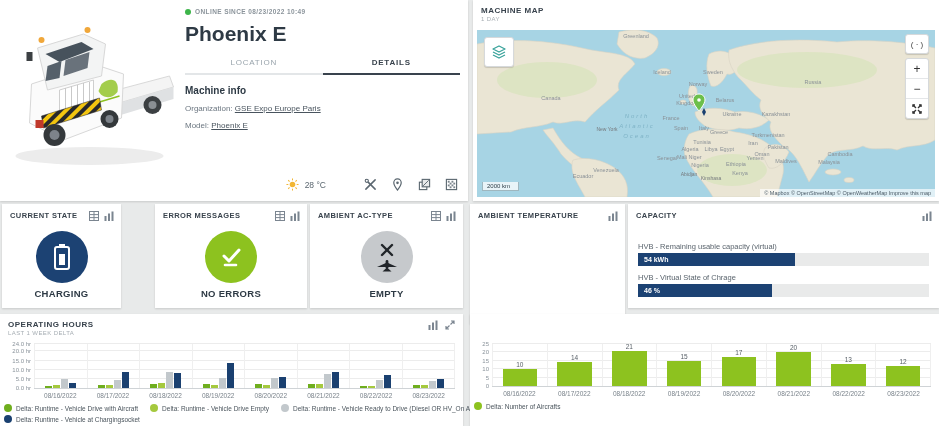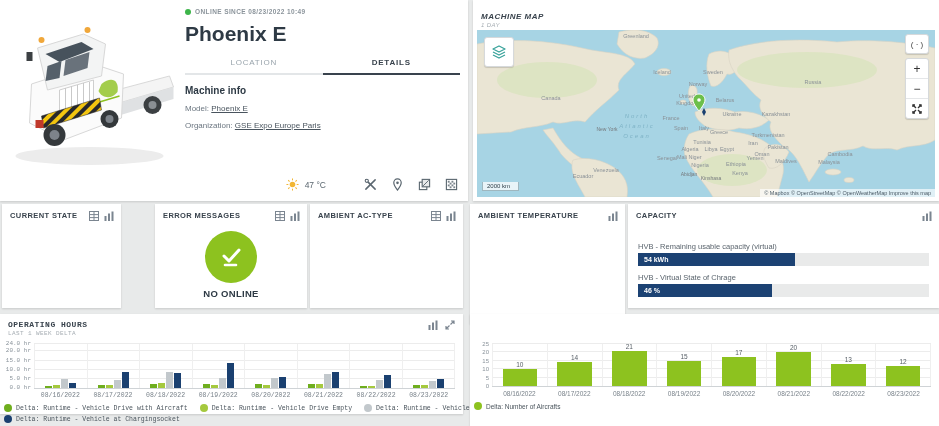--- a/index.html
+++ b/index.html
@@ -16,21 +16,21 @@
   .tab{flex:1;text-align:center;font-size:8px;letter-spacing:.8px;color:#9aa5ad;padding-bottom:6px;border-bottom:2px solid #e3e6e8;cursor:pointer;}
   .tab.active{color:#39434d;border-bottom-color:#39434d;font-weight:bold;}
   .sec-title{font-size:10px;font-weight:bold;color:#2e3a45;margin-top:10px;}
   .info-row{font-size:8px;color:#6b7680;margin-top:8px;}
   .info-row a{color:#49545e;text-decoration:underline;cursor:pointer;}
   #weather-row{position:absolute;left:185px;bottom:10px;right:10px;display:flex;align-items:center;justify-content:flex-end;gap:14px;}
   #weather-temp{font-size:8.5px;color:#5b6770;margin-right:24px;margin-left:-8px;}
   .tool-ico{width:13px;height:13px;color:#5b6770;cursor:pointer;}
   
   #map-panel{left:473px;top:0;width:466px;height:201px;}
-  #map-head{padding:12px 8px 2px 8px;font-style:italic;}
+  #map-head{padding:6px 8px 2px 8px;}
   .panel-title{font-size:8px;font-weight:bold;letter-spacing:.5px;color:#39434d;}
   .panel-sub{font-size:6px;color:#a6adb3;letter-spacing:.4px;margin-top:1px;}
   #map-area{position:absolute;left:4px;right:4px;top:30px;bottom:4px;overflow:hidden;background:#a7d4e4;cursor:grab;}
   #map-area svg.world{position:absolute;inset:0;}
   .map-label{font-size:5.5px;fill:#8a9197;text-anchor:middle;}
   .map-label.ocean{font-size:6px;fill:#7fb3c6;font-style:italic;letter-spacing:2px;}
   .map-label.city{font-size:5px;fill:#75797d;}
   .map-btn{position:absolute;background:#fff;border:1px solid #d6d9db;border-radius:3px;display:flex;align-items:center;justify-content:center;cursor:pointer;box-shadow:0 1px 1px rgba(0,0,0,.15);}
   #layers-btn{left:7px;top:7px;width:28px;height:28px;color:#3aa39b;}
   #locate-btn{right:6px;top:4px;width:22px;height:18px;font-size:8px;color:#444;}
@@ -53,21 +53,21 @@
   .tile-center{position:absolute;left:0;right:0;top:26px;bottom:8px;display:flex;flex-direction:column;align-items:center;justify-content:center;gap:5px;}
   .state-circle{width:52px;height:52px;border-radius:50%;display:flex;align-items:center;justify-content:center;}
   .state-label{font-size:9.5px;font-weight:bold;color:#2e3a45;letter-spacing:.3px;}
   .big-value{font-size:20px;font-weight:bold;color:#1d262e;}
   #capacity-bars{position:absolute;left:10px;right:10px;top:38px;}
   .cap-label{font-size:7.5px;color:#5a646d;margin-bottom:2px;}
   .cap-track{height:13px;background:#e9eaea;margin-bottom:7px;position:relative;}
   .cap-fill{height:100%;background:#1c4273;display:flex;align-items:center;}
   .cap-value{font-size:7px;font-weight:bold;color:#fff;padding-left:6px;white-space:nowrap;}
   
-  #ophours-card{left:0;top:314px;width:463px;height:100px;font-family:Liberation Mono, monospace;}
+  #ophours-card{left:0;top:314px;width:463px;height:112px;}
   #acmoves-card{left:470px;top:314px;width:469px;height:112px;}
   .chart-head{display:flex;justify-content:space-between;align-items:flex-start;padding:6px 8px 0 8px;}
   .chart-icons{display:flex;gap:7px;}
   .chart-wrap{position:absolute;left:4px;right:8px;top:30px;}
   .chart-row{display:flex;}
   .yaxis{position:relative;flex:none;}
   .ytick{position:absolute;right:3px;font-size:6px;color:#8a939b;white-space:nowrap;}
   .plot{position:relative;flex:1;border-bottom:1px solid #cfd3d6;}
   .gridline{position:absolute;left:0;right:0;height:1px;background:#ececec;}
   .cols{position:absolute;left:0;right:0;top:0;bottom:0;display:flex;}
@@ -129,44 +129,44 @@
       <span class="dot"></span>
       <span>ONLINE SINCE 08/23/2022 10:49</span>
     </div>
     <div id="machine-title">Phoenix E</div>
     <div class="tabs">
       <div class="tab">LOCATION</div>
       <div class="tab active">DETAILS</div>
     </div>
     <div class="sec-title">Machine info</div>
     <div class="info-row">
+      <span>Organization:</span>
+      <a>GSE Expo Europe Paris</a>
+    </div>
+    <div class="info-row">
       <span>Model:</span>
       <a>Phoenix E</a>
-    </div>
-    <div class="info-row">
-      <span>Organization:</span>
-      <a>GSE Expo Europe Paris</a>
     </div>
   </div>
 
   <div id="weather-row">
     <svg class="tool-ico" style="color:#f2b632" viewBox="0 0 14 14">
       <circle cx="7" cy="7" r="3" fill="currentColor"></circle>
       <g stroke="currentColor" stroke-width="1.1">
         <line x1="7" y1="0.5" x2="7" y2="2.5"></line>
           <line x1="7" y1="11.5" x2="7" y2="13.5"></line>
         <line x1="0.5" y1="7" x2="2.5" y2="7"></line>
           <line x1="11.5" y1="7" x2="13.5" y2="7"></line>
         <line x1="2.4" y1="2.4" x2="3.8" y2="3.8"></line>
           <line x1="10.2" y1="10.2" x2="11.6" y2="11.6"></line>
         <line x1="2.4" y1="11.6" x2="3.8" y2="10.2"></line>
           <line x1="10.2" y1="3.8" x2="11.6" y2="2.4"></line>
       </g>
     </svg>
-    <span id="weather-temp">47 °C</span>
+    <span id="weather-temp">28 °C</span>
     <svg class="tool-ico" viewBox="0 0 14 14">
       <g stroke="currentColor" stroke-width="1.6" stroke-linecap="round">
         <line x1="2" y1="12" x2="12" y2="2"></line>
           <line x1="2" y1="2" x2="12" y2="12"></line>
       </g>
       <circle cx="3" cy="3" r="1.7" fill="#fff" stroke="currentColor" stroke-width="1.2"></circle>
     </svg>
     <svg class="tool-ico" viewBox="0 0 14 14">
       <path d="M7 1 C4.5 1 3 3 3 5.2 C3 8 7 13 7 13 C7 13 11 8 11 5.2 C11 3 9.5 1 7 1 Z" fill="none" stroke="currentColor" stroke-width="1.3"></path>
       <circle cx="7" cy="5.2" r="1.4" fill="currentColor"></circle>
@@ -313,20 +313,30 @@
         </svg>
       <svg class="tile-ico" viewBox="0 0 10 10">
           <g fill="currentColor">
             <rect x="0.5" y="5" width="2" height="5"></rect>
             <rect x="4" y="2.5" width="2" height="7.5"></rect>
             <rect x="7.5" y="0.5" width="2" height="9.5"></rect>
           </g>
         </svg>
     </span>
   </div>
+  <div class="tile-center">
+    <div class="state-circle" style="background:#1c4273">
+      <svg width="24" height="28" viewBox="0 0 24 28">
+        <rect x="9" y="1" width="6" height="3" fill="#fff"></rect>
+        <rect x="5" y="4" width="14" height="22" rx="2" fill="none" stroke="#fff" stroke-width="2"></rect>
+        <rect x="9" y="11" width="6" height="11" fill="#fff"></rect>
+      </svg>
+    </div>
+    <div class="state-label">CHARGING</div>
+  </div>
 </section>
 
 <section class="card tile" id="tile-errors">
   <div class="tile-head">
     <span class="tile-title">ERROR MESSAGES</span>
     <span class="tile-icons">
       <svg class="tile-ico" viewBox="0 0 10 10">
           <g fill="none" stroke="currentColor" stroke-width="1">
             <rect x="0.5" y="0.5" width="9" height="9"></rect>
             <line x1="0.5" y1="3.6" x2="9.5" y2="3.6"></line>
@@ -343,21 +353,21 @@
         </svg>
     </span>
   </div>
   <div class="tile-center">
     <div class="state-circle" style="background:#8dc21f">
       <svg width="28" height="28" viewBox="0 0 28 28">
         <path d="M7 13 L12 18 L22 7" fill="none" stroke="#fff" stroke-width="3" stroke-linecap="round" stroke-linejoin="round"></path>
         <line x1="8" y1="22" x2="19" y2="22" stroke="#fff" stroke-width="2.6" stroke-linecap="round"></line>
       </svg>
     </div>
-    <div class="state-label">NO ONLINE</div>
+    <div class="state-label">NO ERRORS</div>
   </div>
 </section>
 
 <section class="card tile" id="tile-actype">
   <div class="tile-head">
     <span class="tile-title">AMBIENT AC-TYPE</span>
     <span class="tile-icons">
       <svg class="tile-ico" viewBox="0 0 10 10">
           <g fill="none" stroke="currentColor" stroke-width="1">
             <rect x="0.5" y="0.5" width="9" height="9"></rect>
@@ -367,20 +377,36 @@
           </g>
         </svg>
       <svg class="tile-ico" viewBox="0 0 10 10">
           <g fill="currentColor">
             <rect x="0.5" y="5" width="2" height="5"></rect>
             <rect x="4" y="2.5" width="2" height="7.5"></rect>
             <rect x="7.5" y="0.5" width="2" height="9.5"></rect>
           </g>
         </svg>
     </span>
+  </div>
+  <div class="tile-center">
+    <div class="state-circle" style="background:#c6c9cc">
+      <svg width="30" height="34" viewBox="0 0 30 34">
+        <g stroke="#212529" stroke-width="2.4" stroke-linecap="round">
+          <line x1="10" y1="5" x2="20" y2="15"></line>
+            <line x1="20" y1="5" x2="10" y2="15"></line>
+        </g>
+        <g fill="#212529">
+          <rect x="13.6" y="20" width="2.8" height="9" rx="1.4"></rect>
+          <polygon points="15,22.5 5,27 25,27"></polygon>
+          <polygon points="15,27.5 10.5,31.5 19.5,31.5"></polygon>
+        </g>
+      </svg>
+    </div>
+    <div class="state-label">EMPTY</div>
   </div>
 </section>
 
 <section class="card" id="tile-temp">
   <div class="tile-head">
     <span class="tile-title">AMBIENT TEMPERATURE</span>
     <span class="tile-icons">
       <svg class="tile-ico" viewBox="0 0 10 10">
           <g fill="currentColor">
             <rect x="0.5" y="5" width="2" height="5"></rect>

